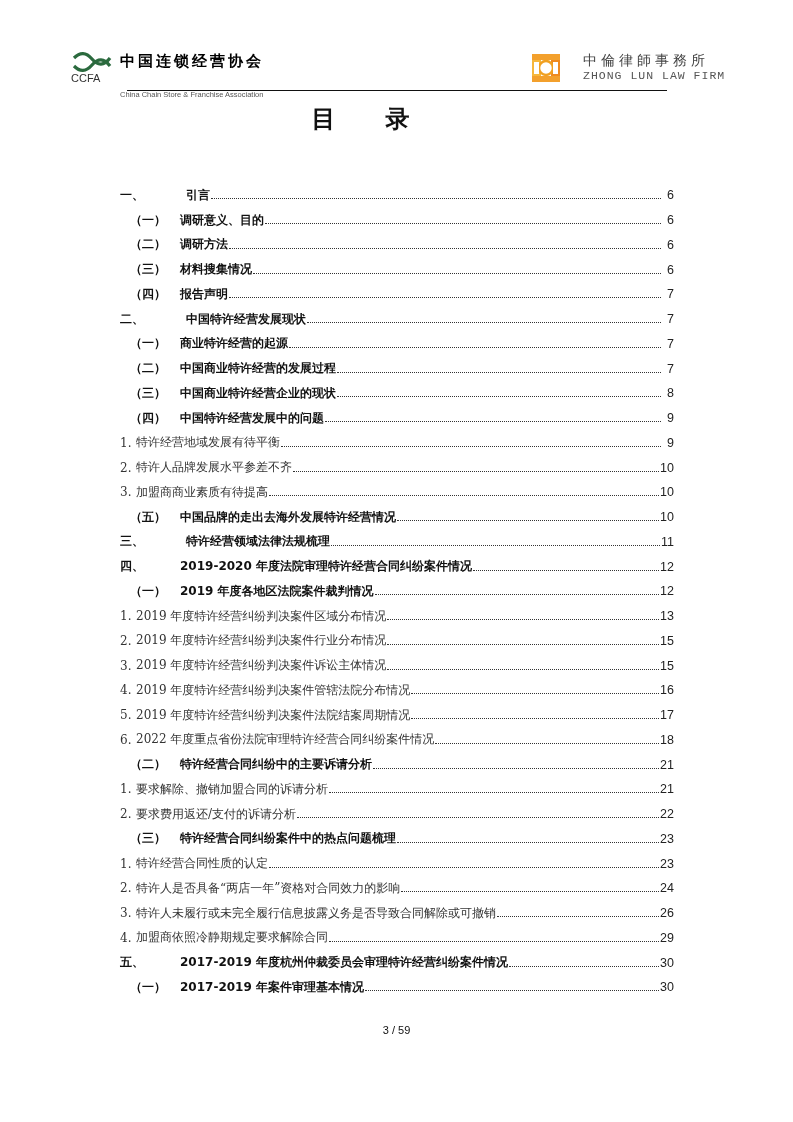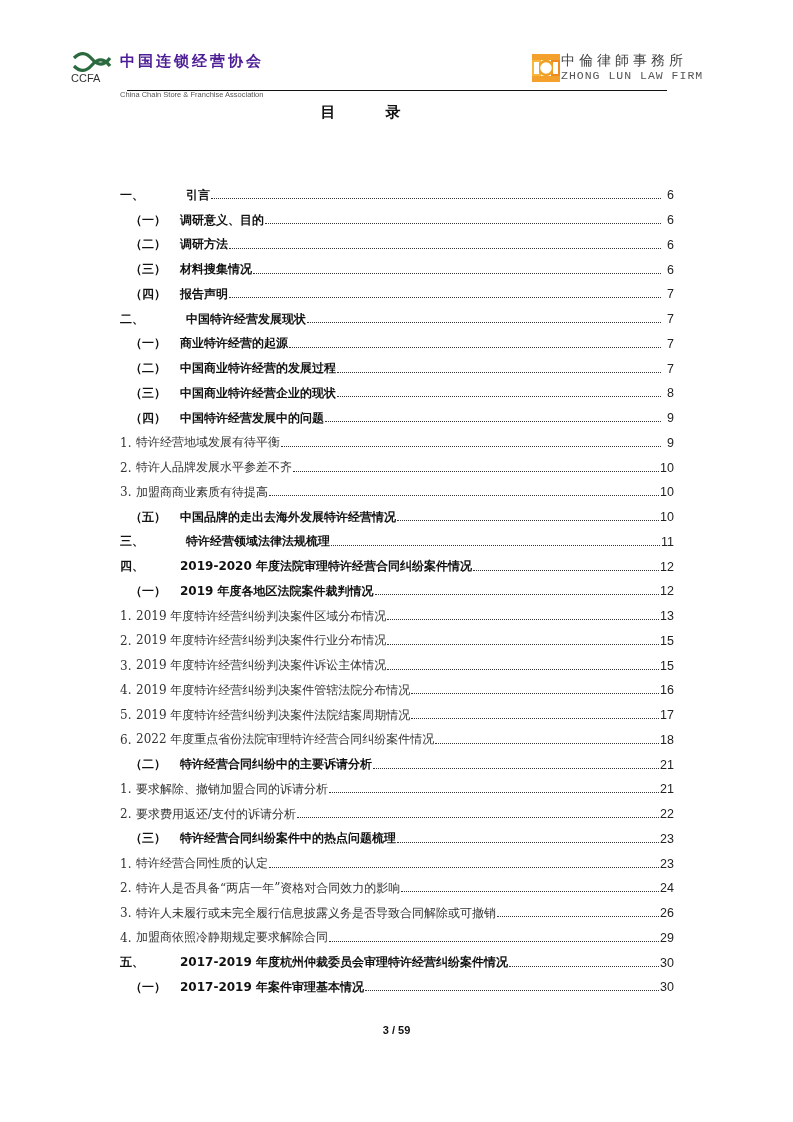--- a/index.html
+++ b/index.html
@@ -4,33 +4,33 @@
 <style>
   html, body { margin: 0; padding: 0; background: #ffffff; }
   body { width: 793px; height: 1122px; position: relative; overflow: hidden;
          font-family: "DejaVu Serif", "Liberation Serif", serif; color: #111; }
 
   .header { position: absolute; left: 0; top: 0; width: 793px; height: 100px; }
   .ccfa { position: absolute; left: 70px; top: 50px; height: 34px; display: flex; align-items: flex-start; }
   .ccfa-mark { position: relative; width: 44px; height: 34px; }
   .ccfa-mark svg { display: block; }
   .ccfa-text { margin-left: 6px; display: flex; flex-direction: column; }
-  .ccfa-cn { font-family: "DejaVu Sans", sans-serif; font-size: 15px; font-weight: bold; color: #4c1d95; letter-spacing: 3px; line-height: 18px; margin-top: 2px; }
+  .ccfa-cn { font-family: "DejaVu Sans", sans-serif; font-size: 15px; font-weight: bold; color: #000000; letter-spacing: 3px; line-height: 18px; margin-top: 2px; }
   .ccfa-en { font-family: "Liberation Sans", sans-serif; font-size: 7.5px; color: #555; line-height: 12px; margin-top: 19px; }
 
   .zl { position: absolute; left: 531px; top: 52px; display: flex; align-items: center; }
   .zl-mark { width: 30px; height: 30px; }
-  .zl-text { margin-left: 0; display: flex; flex-direction: column; }
+  .zl-text { margin-left: 22px; display: flex; flex-direction: column; }
   .zl-cn { font-family: "DejaVu Serif", serif; font-size: 14px; color: #444; letter-spacing: 4px; line-height: 17px; }
   .zl-en { font-family: Liberation Mono, monospace; font-size: 11.5px; color: #555; letter-spacing: 1px; line-height: 14px; }
 
   .rule { position: absolute; left: 127px; top: 90px; width: 540px; height: 1px; background: #111; }
 
   .title { position: absolute; left: 0; top: 103px; width: 721px; text-align: center;
-           font-family: Liberation Mono, monospace; font-weight: bold; font-size: 15px; letter-spacing: 0; }
+           font-family: Liberation Mono, monospace; font-weight: bold; font-size: 24px; letter-spacing: 0; }
   .title span.gap { display: inline-block; width: 50px; }
 
   .toc { position: absolute; left: 120px; top: 183px; width: 554px; }
   .toc-row { height: 24.75px; display: flex; align-items: center; font-size: 12px; white-space: nowrap; }
   .toc-row .prefix { flex: none; }
   .toc-row .label { flex: none; }
   .toc-row .leader { flex: 1 1 auto; height: 12px; margin: 0 1px 0 1px; position: relative; overflow: hidden; }
   .toc-row .leader::after { content: ""; position: absolute; left: 0; right: 0; bottom: 2px;
            border-bottom: 1px dotted #333; }
   .toc-row .page { flex: none; font-family: "Liberation Sans", sans-serif; font-size: 12.5px; color: #222; min-width: 12px; text-align: right; }
@@ -40,21 +40,21 @@
   .lvl1 .prefix { width: 66px; }
   .lvl1.num .prefix { width: 60px; }
   .lvl2 { padding-left: 10px; }
   .lvl2 .prefix, .lvl2 .label { font-family: "DejaVu Sans", sans-serif; font-weight: bold; font-size: 12px; }
   .lvl2 .prefix { width: 50px; }
   .lvl3 { padding-left: 0; }
   .lvl3 .prefix, .lvl3 .label { font-family: "DejaVu Serif", serif; font-weight: normal; font-size: 12px; color: #333; }
   .lvl3 .prefix { width: 16px; }
 
   .footer { position: absolute; left: 0; top: 1024px; width: 793px; text-align: center;
-            font-family: "Liberation Sans", sans-serif; font-weight: bold; font-size: 11px; }
+            font-family: "Liberation Sans", sans-serif; font-weight: normal; font-size: 11px; }
 </style>
 </head>
 <body>
 
 <div class="header">
   <div class="ccfa">
     <div class="ccfa-mark">
       <svg width="44" height="34" viewBox="0 0 44 34">
         <path d="M4 8 C10 2, 16 2, 22 9 C28 16, 34 16, 40 8" stroke="#2b6a3e" stroke-width="3.2" fill="none"></path>
         <path d="M4 16 C10 22, 16 22, 22 15 C28 8, 34 8, 40 16" stroke="#2b6a3e" stroke-width="3.2" fill="none"></path>

